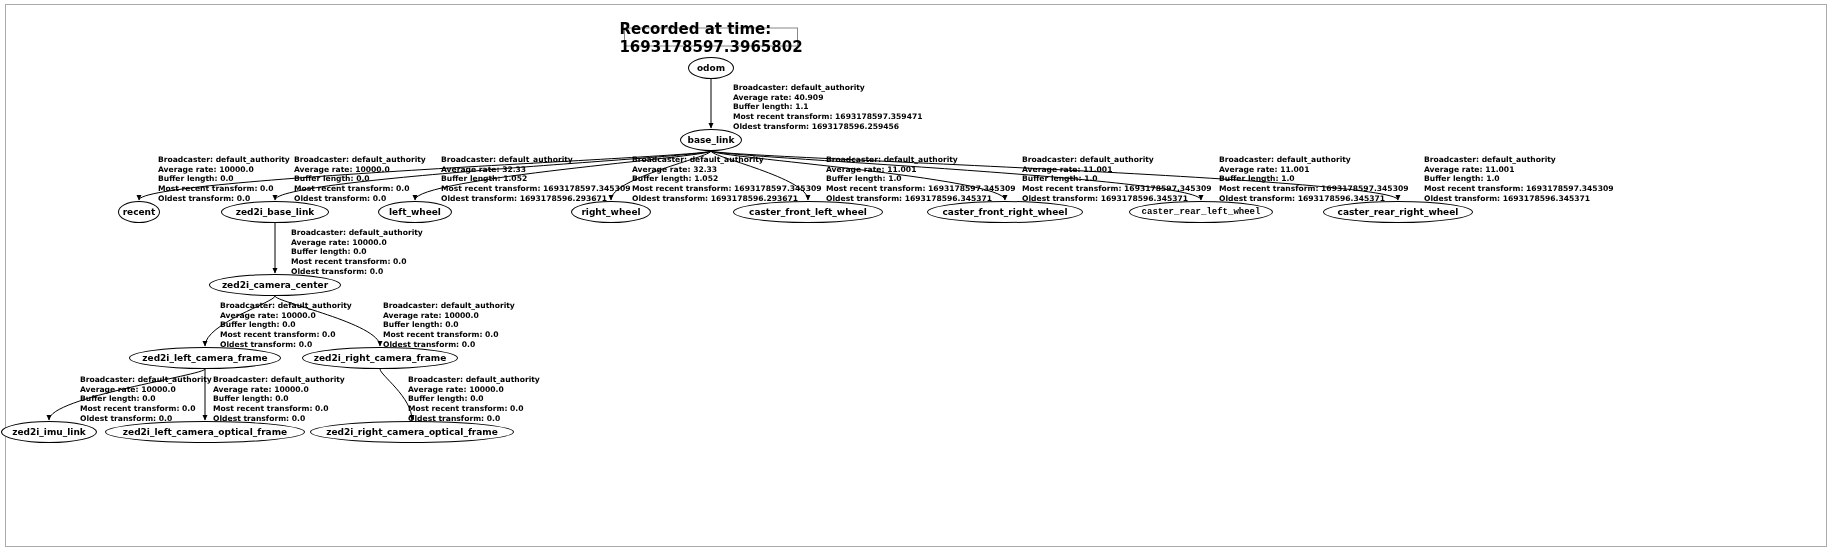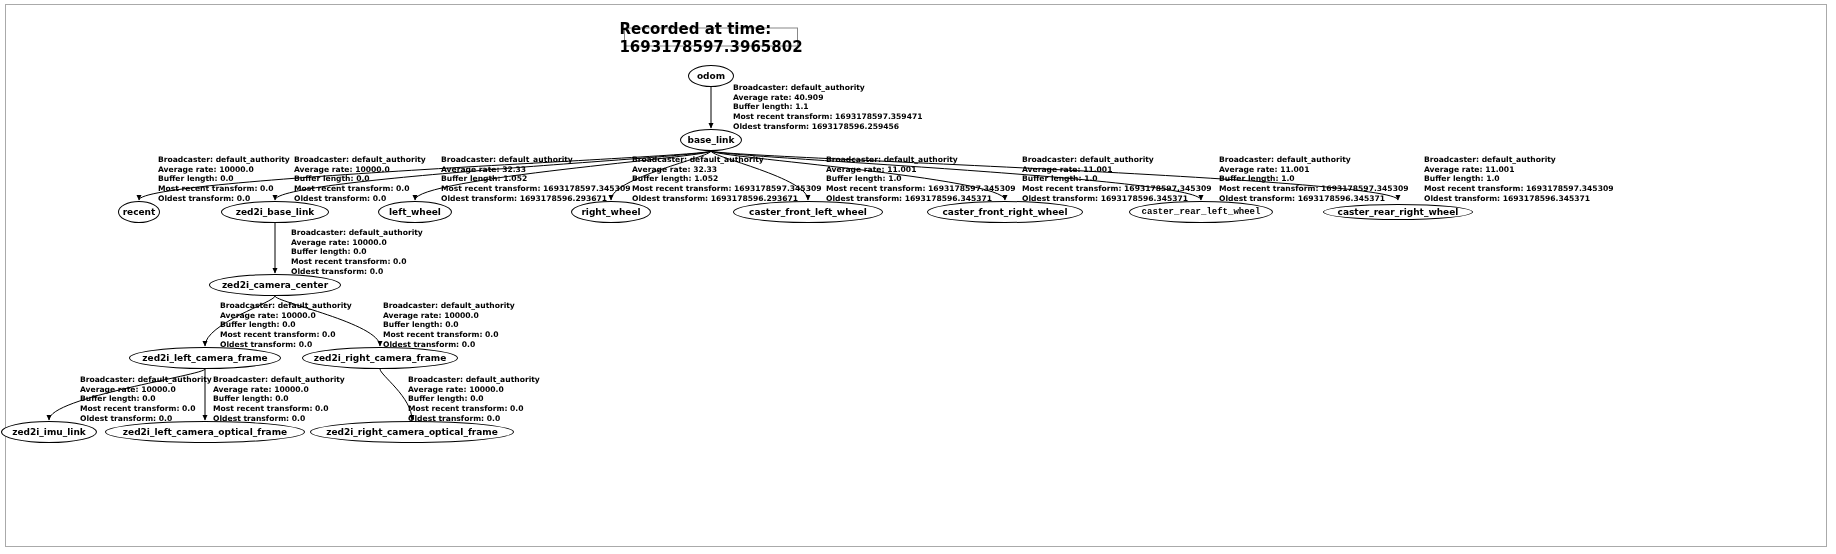--- a/index.html
+++ b/index.html
@@ -71,30 +71,30 @@
         <path d="M711,151 C711,157 1398,177.95 1398,200" marker-end="url(#arrow)"></path>
         <path d="M275,223 L275,273" marker-end="url(#arrow)"></path>
         <path d="M275,296 C275,302 205,323.5 205,346" marker-end="url(#arrow)"></path>
         <path d="M275,296 C275,302 380,323.5 380,346" marker-end="url(#arrow)"></path>
         <path d="M205,369 C205,375 49,397.05 49,420" marker-end="url(#arrow)"></path>
         <path d="M205,369 L205,420" marker-end="url(#arrow)"></path>
         <path d="M380,369 C380,375 412,397.05 412,420" marker-end="url(#arrow)"></path>
       </g>
   </svg>
   <div id="node-layer">
-      <div class="node" style="left: 711px; top: 68px; width: 46px; height: 22px; margin-top: 8px;">odom</div>
+      <div class="node" style="left: 711px; top: 68px; width: 46px; height: 22px;">odom</div>
       <div class="node" style="left: 711px; top: 140px; width: 62px; height: 22px;">base_link</div>
       <div class="node" style="left: 139px; top: 212px; width: 42px; height: 22px;">recent</div>
       <div class="node" style="left: 275px; top: 212px; width: 108px; height: 22px;">zed2i_base_link</div>
       <div class="node" style="left: 415px; top: 212px; width: 74px; height: 22px;">left_wheel</div>
       <div class="node" style="left: 611px; top: 212px; width: 80px; height: 22px;">right_wheel</div>
       <div class="node" style="left: 808px; top: 212px; width: 150px; height: 22px;">caster_front_left_wheel</div>
       <div class="node" style="left: 1005px; top: 212px; width: 156px; height: 22px;">caster_front_right_wheel</div>
       <div class="node" style="left: 1201px; top: 212px; width: 144px; height: 22px; font-family: Liberation Mono, monospace;">caster_rear_left_wheel</div>
-      <div class="node" style="left: 1398px; top: 212px; width: 150px; height: 16px;">caster_rear_right_wheel</div>
+      <div class="node" style="left: 1398px; top: 212px; width: 150px; height: 22px;">caster_rear_right_wheel</div>
       <div class="node" style="left: 275px; top: 285px; width: 132px; height: 22px;">zed2i_camera_center</div>
       <div class="node" style="left: 205px; top: 358px; width: 152px; height: 22px;">zed2i_left_camera_frame</div>
       <div class="node" style="left: 380px; top: 358px; width: 156px; height: 22px;">zed2i_right_camera_frame</div>
       <div class="node" style="left: 49px; top: 432px; width: 96px; height: 22px;">zed2i_imu_link</div>
       <div class="node" style="left: 205px; top: 432px; width: 200px; height: 22px;">zed2i_left_camera_optical_frame</div>
       <div class="node" style="left: 412px; top: 432px; width: 204px; height: 22px;">zed2i_right_camera_optical_frame</div>
     </div>
   <div id="label-layer">
       <div class="edge-label" style="left: 733px; top: 83px;">
         <div>Broadcaster: default_authority</div>

